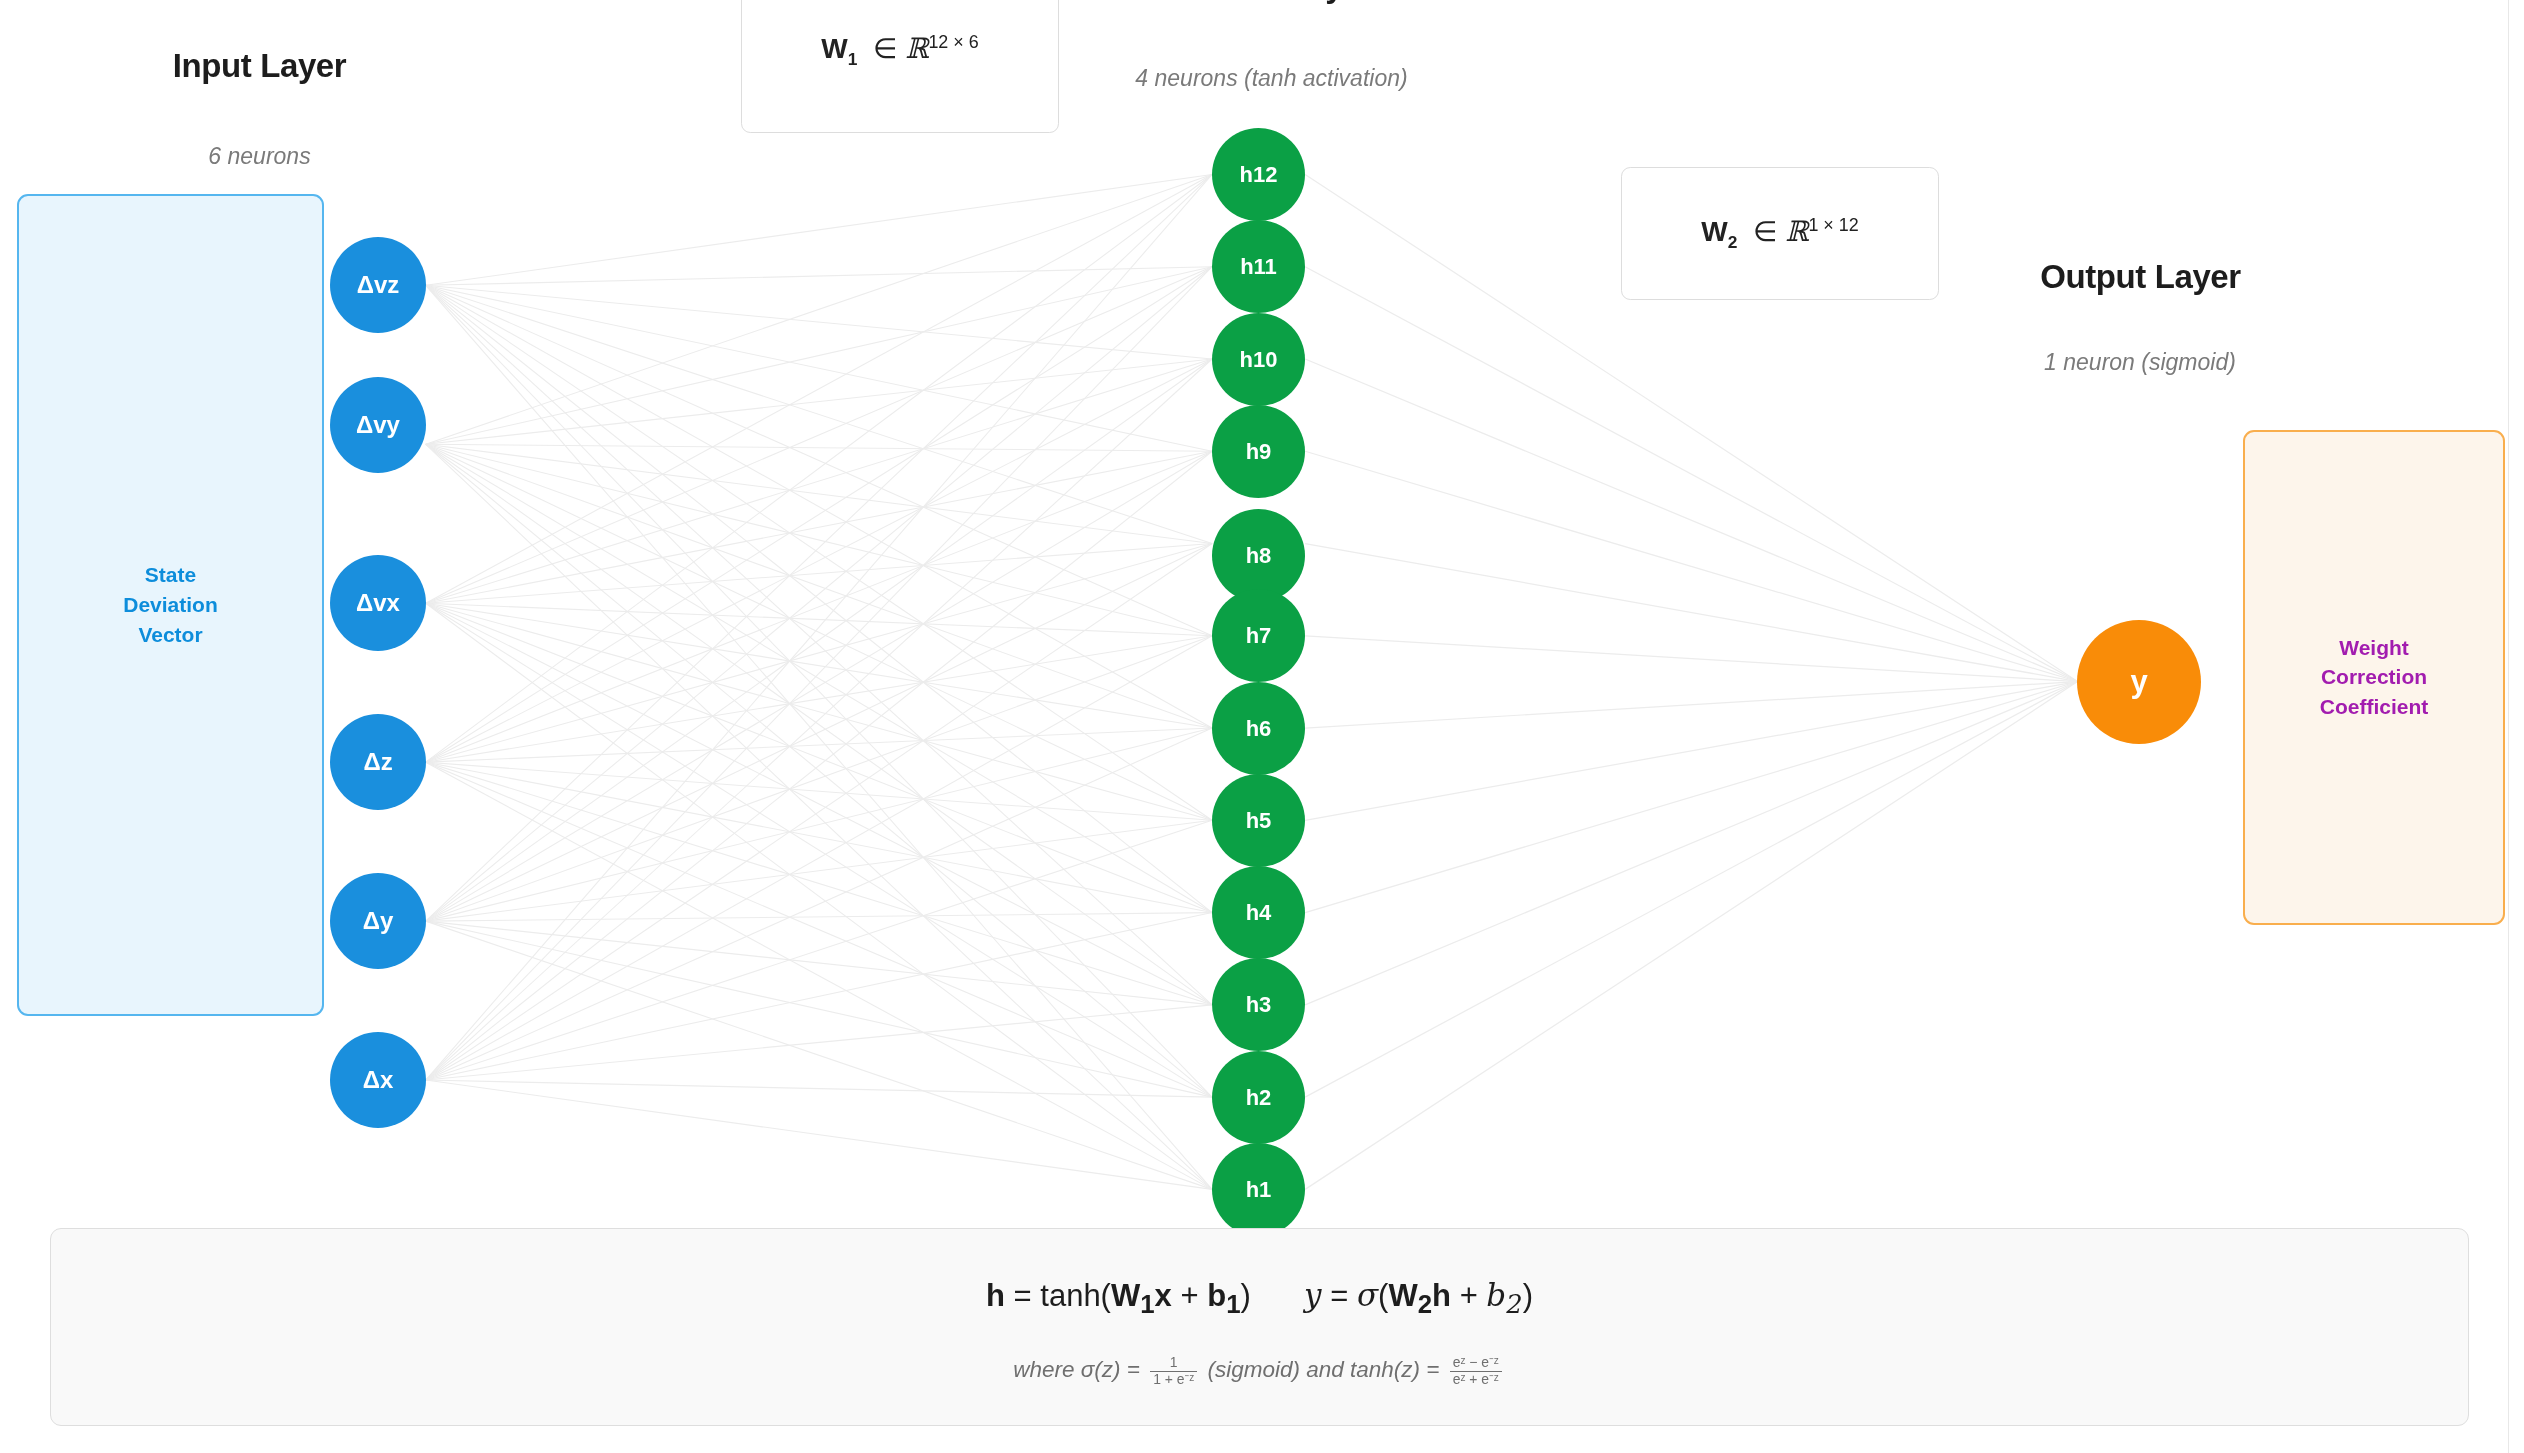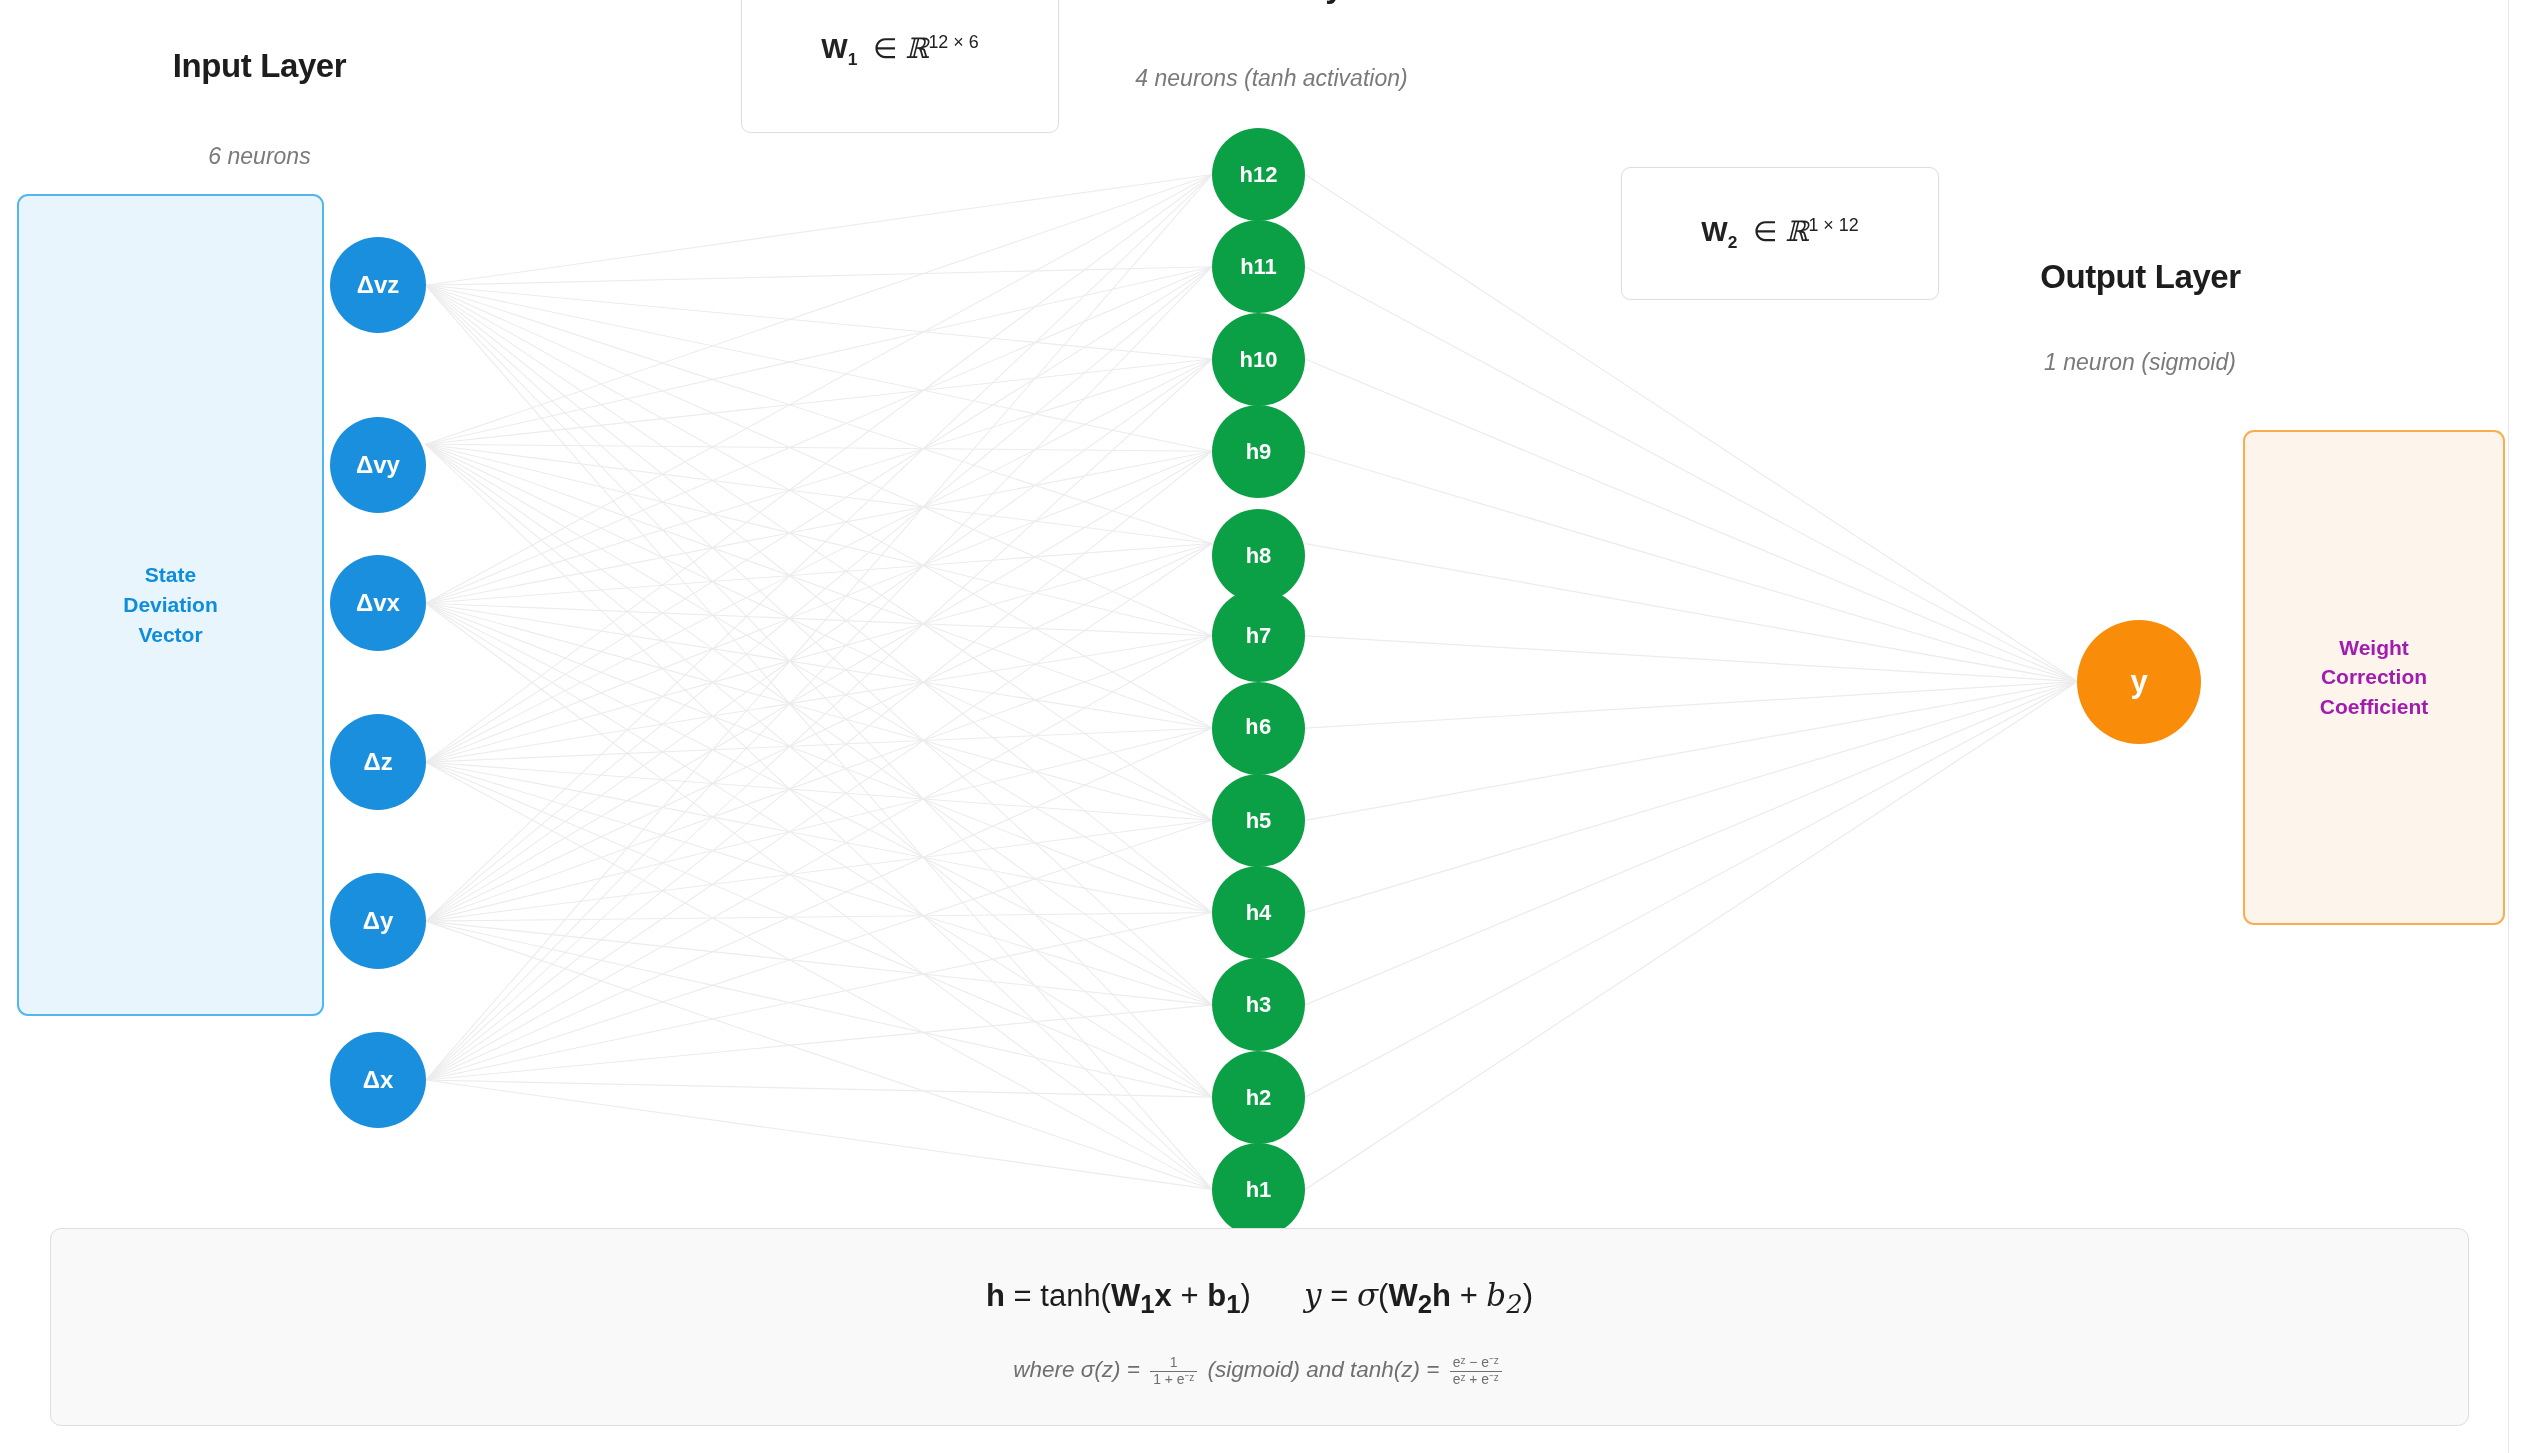--- a/index.html
+++ b/index.html
@@ -303,21 +303,21 @@
   <div class="group-box" id="output-group-box">
     <div class="group-label">Weight
 Correction
 Coefficient</div>
   </div>
 
   <div id="input-nodes">
       <div class="node node-input" style="left: 330px; top: 237px;">
         <span>Δvz</span>
       </div>
-      <div class="node node-input" style="left: 330px; top: 417px;">
+      <div class="node node-input" style="left: 330px; top: 377px;">
         <span>Δvy</span>
       </div>
       <div class="node node-input" style="left: 330px; top: 555px;">
         <span>Δvx</span>
       </div>
       <div class="node node-input" style="left: 330px; top: 714px;">
         <span>Δz</span>
       </div>
       <div class="node node-input" style="left: 330px; top: 873px;">
         <span>Δy</span>
@@ -338,21 +338,21 @@
       </div>
       <div class="node node-hidden" style="left: 1212px; top: 405px;">
         <span>h9</span>
       </div>
       <div class="node node-hidden" style="left: 1212px; top: 509px;">
         <span>h8</span>
       </div>
       <div class="node node-hidden" style="left: 1212px; top: 589px;">
         <span>h7</span>
       </div>
-      <div class="node node-hidden" style="left: 1212px; top: 682px; font-family: Liberation Mono, monospace;">
+      <div class="node node-hidden" style="left: 1212px; top: 682px;">
         <span>h6</span>
       </div>
       <div class="node node-hidden" style="left: 1212px; top: 774px;">
         <span>h5</span>
       </div>
       <div class="node node-hidden" style="left: 1212px; top: 866px;">
         <span>h4</span>
       </div>
       <div class="node node-hidden" style="left: 1212px; top: 958px;">
         <span>h3</span>

